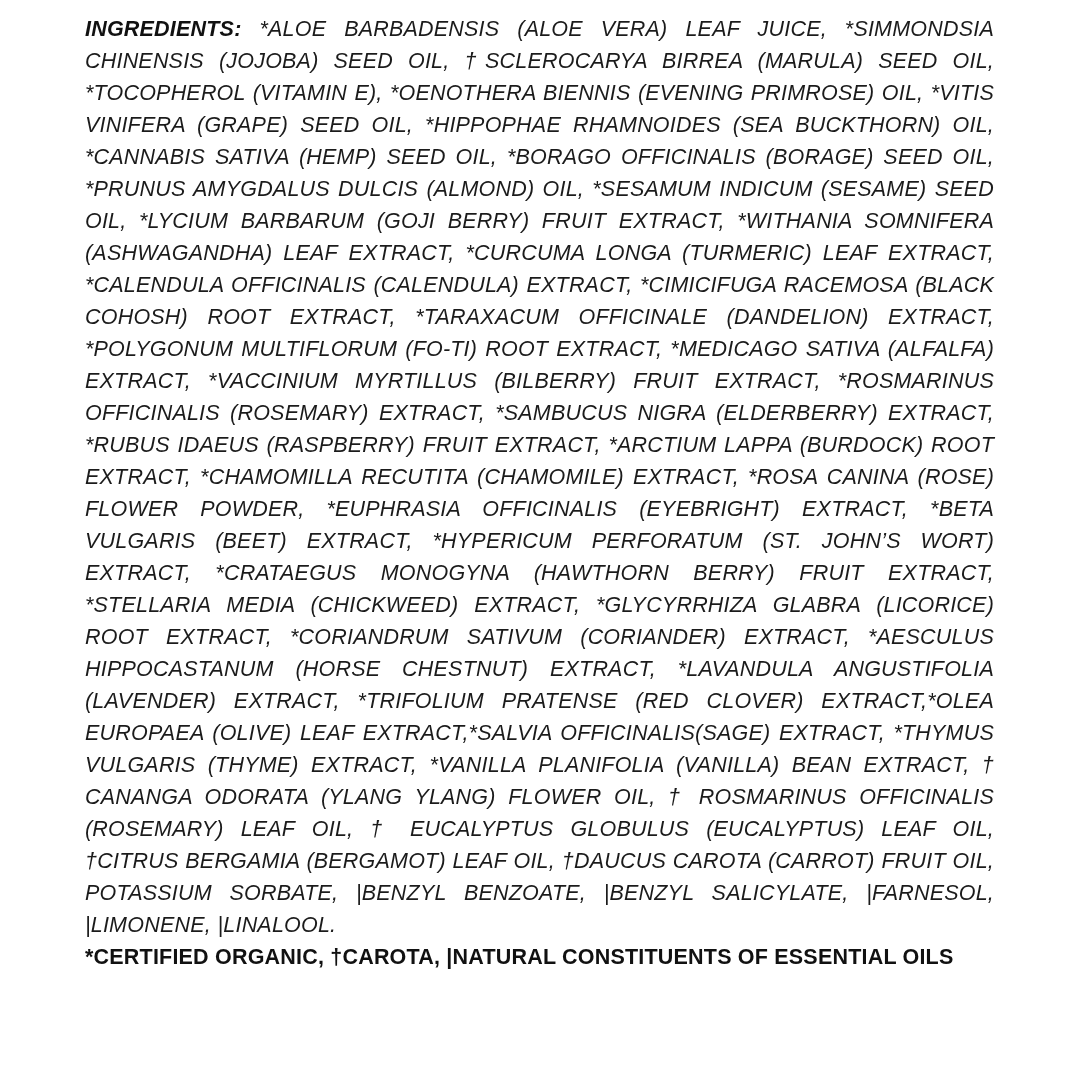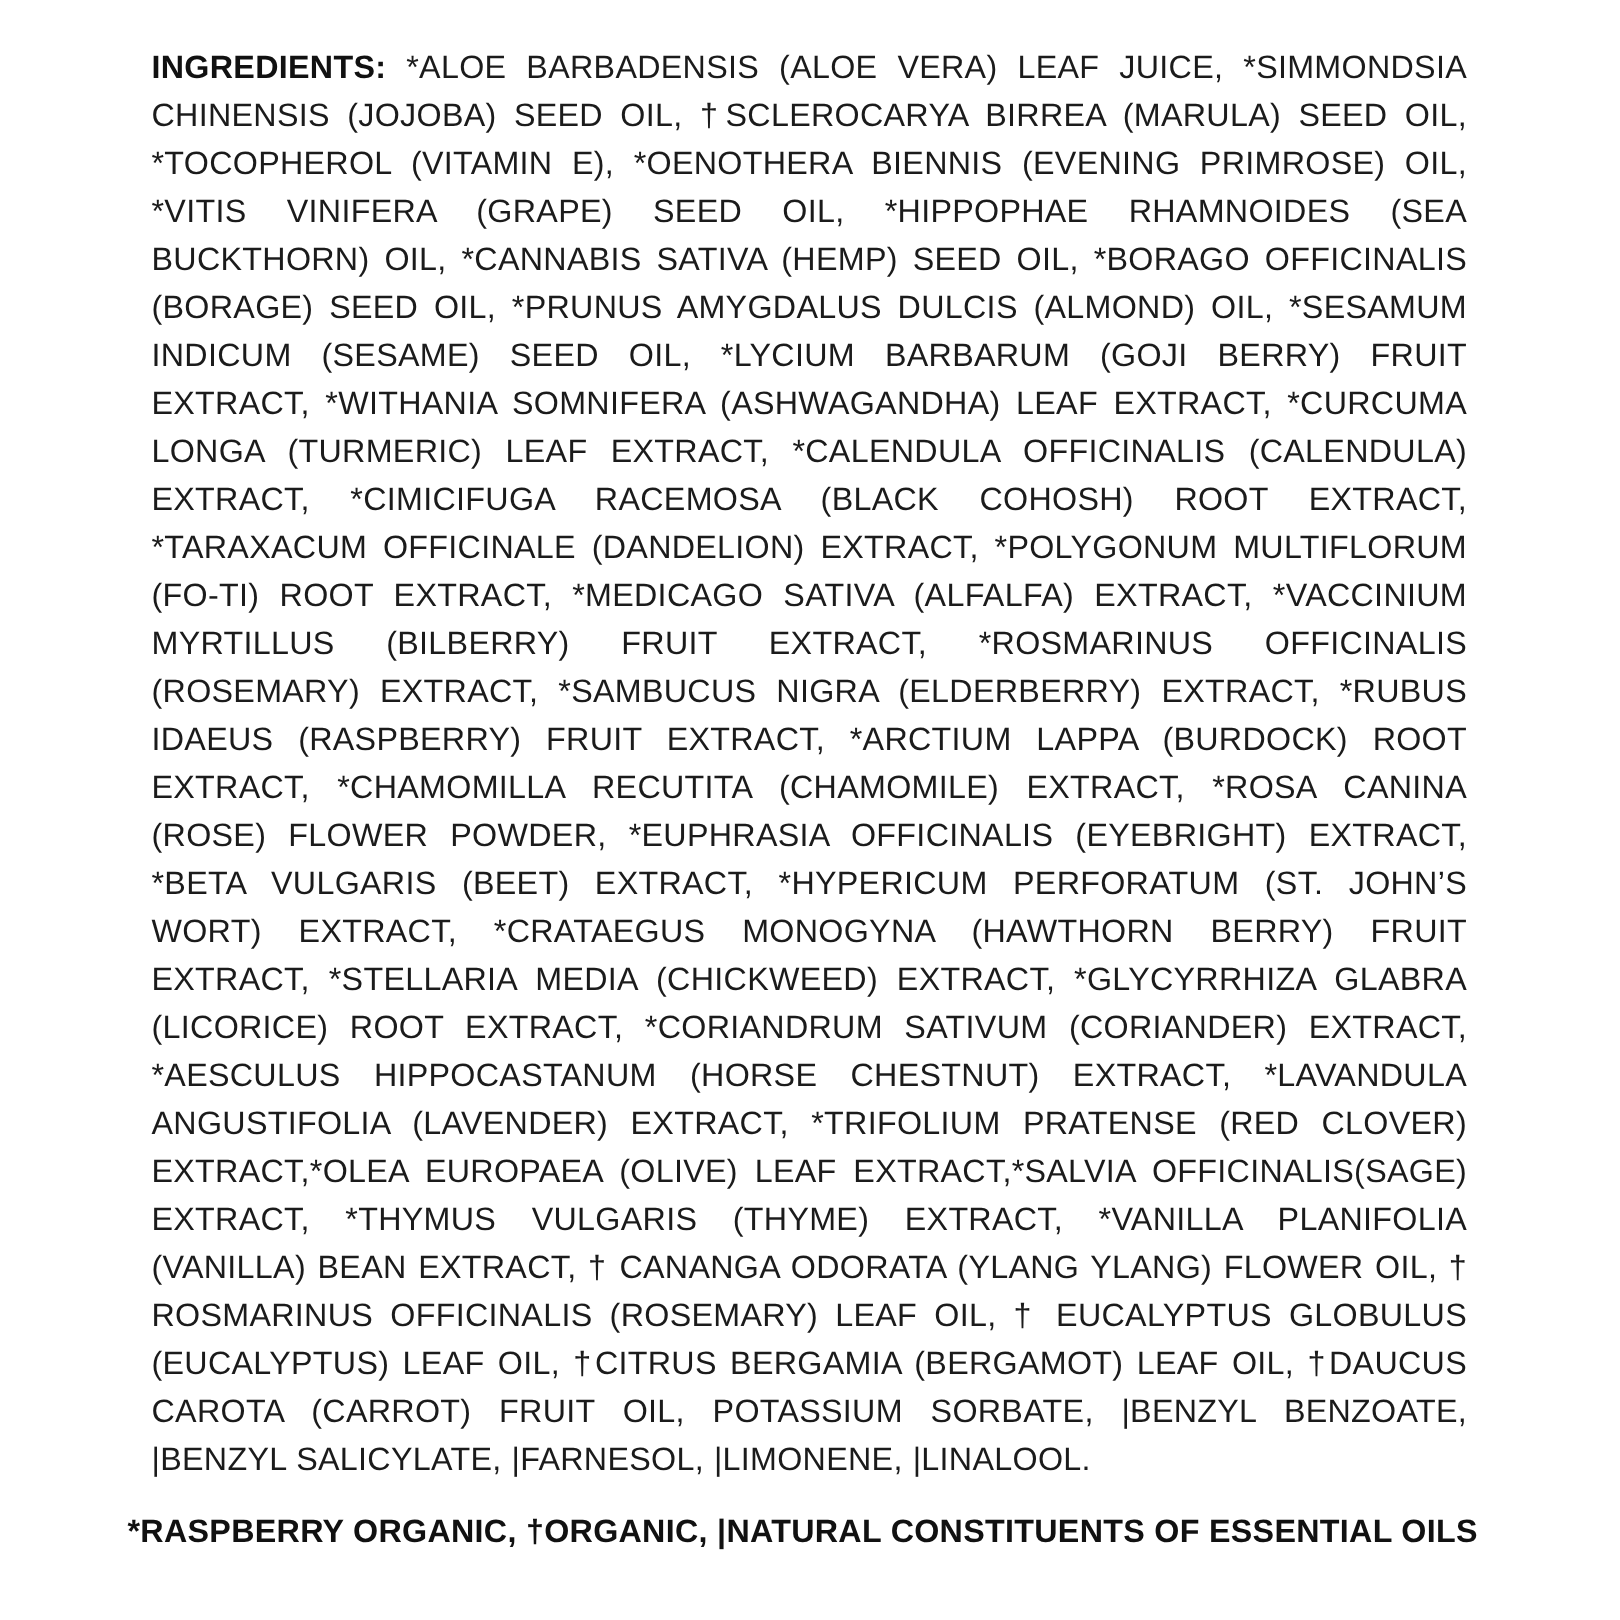--- a/index.html
+++ b/index.html
@@ -12,28 +12,29 @@
     width: 1080px;
     height: 1080px;
     background: #ffffff;
     box-sizing: border-box;
     padding: 13px 86px 0 85px;
     overflow: hidden;
     font-family: "Liberation Sans", "DejaVu Sans", sans-serif;
     color: #1b1b1b;
   }
   .ingredients {
-    margin: 16px;
+    margin: 0;
     font-size: 21.5px;
     line-height: 32px;
     letter-spacing: 0.2px;
     text-align: justify;
     text-justify: inter-word;
     word-spacing: 0.5px;
     color: #1b1b1b;
+    font-style: italic;
   }
   .ingredients .lead {
     font-weight: 700;
     color: #111111;
   }
   .footnote {
     margin: 0;
     font-size: 21.5px;
     line-height: 32px;
     letter-spacing: 0.2px;
@@ -41,14 +42,14 @@
     text-justify: inter-word;
     font-weight: 700;
     color: #111111;
   }
 </style>
 </head>
 <body>
 
 <div class="page">
   <p class="ingredients"><span class="lead">INGREDIENTS:</span> <span>*ALOE BARBADENSIS (ALOE VERA) LEAF JUICE, *SIMMONDSIA CHINENSIS (JOJOBA) SEED OIL, †SCLEROCARYA BIRREA (MARULA) SEED OIL, *TOCOPHEROL (VITAMIN E), *OENOTHERA BIENNIS (EVENING PRIMROSE) OIL, *VITIS VINIFERA (GRAPE) SEED OIL, *HIPPOPHAE RHAMNOIDES (SEA BUCKTHORN) OIL, *CANNABIS SATIVA (HEMP) SEED OIL, *BORAGO OFFICINALIS (BORAGE) SEED OIL, *PRUNUS AMYGDALUS DULCIS (ALMOND) OIL, *SESAMUM INDICUM (SESAME) SEED OIL, *LYCIUM BARBARUM (GOJI BERRY) FRUIT EXTRACT, *WITHANIA SOMNIFERA (ASHWAGANDHA) LEAF EXTRACT, *CURCUMA LONGA (TURMERIC) LEAF EXTRACT, *CALENDULA OFFICINALIS (CALENDULA) EXTRACT, *CIMICIFUGA RACEMOSA (BLACK COHOSH) ROOT EXTRACT, *TARAXACUM OFFICINALE (DANDELION) EXTRACT, *POLYGONUM MULTIFLORUM (FO-TI) ROOT EXTRACT, *MEDICAGO SATIVA (ALFALFA) EXTRACT, *VACCINIUM MYRTILLUS (BILBERRY) FRUIT EXTRACT, *ROSMARINUS OFFICINALIS (ROSEMARY) EXTRACT, *SAMBUCUS NIGRA (ELDERBERRY) EXTRACT, *RUBUS IDAEUS (RASPBERRY) FRUIT EXTRACT, *ARCTIUM LAPPA (BURDOCK) ROOT EXTRACT, *CHAMOMILLA RECUTITA (CHAMOMILE) EXTRACT, *ROSA CANINA (ROSE) FLOWER POWDER, *EUPHRASIA OFFICINALIS (EYEBRIGHT) EXTRACT, *BETA VULGARIS (BEET) EXTRACT, *HYPERICUM PERFORATUM (ST. JOHN’S WORT) EXTRACT, *CRATAEGUS MONOGYNA (HAWTHORN BERRY) FRUIT EXTRACT, *STELLARIA MEDIA (CHICKWEED) EXTRACT, *GLYCYRRHIZA GLABRA (LICORICE) ROOT EXTRACT, *CORIANDRUM SATIVUM (CORIANDER) EXTRACT, *AESCULUS HIPPOCASTANUM (HORSE CHESTNUT) EXTRACT, *LAVANDULA ANGUSTIFOLIA (LAVENDER) EXTRACT, *TRIFOLIUM PRATENSE (RED CLOVER) EXTRACT,*OLEA EUROPAEA (OLIVE) LEAF EXTRACT,*SALVIA OFFICINALIS(SAGE) EXTRACT, *THYMUS VULGARIS (THYME) EXTRACT, *VANILLA PLANIFOLIA (VANILLA) BEAN EXTRACT, † CANANGA ODORATA (YLANG YLANG) FLOWER OIL, † ROSMARINUS OFFICINALIS (ROSEMARY) LEAF OIL, † EUCALYPTUS GLOBULUS (EUCALYPTUS) LEAF OIL, †CITRUS BERGAMIA (BERGAMOT) LEAF OIL, †DAUCUS CAROTA (CARROT) FRUIT OIL, POTASSIUM SORBATE, |BENZYL BENZOATE, |BENZYL SALICYLATE, |FARNESOL, |LIMONENE, |LINALOOL.</span></p>
-  <p class="footnote">*RASPBERRY ORGANIC, †ORGANIC, |NATURAL CONSTITUENTS OF ESSENTIAL OILS</p>
+  <p class="footnote">*CERTIFIED ORGANIC, †CAROTA, |NATURAL CONSTITUENTS OF ESSENTIAL OILS</p>
 </div>
 
 </body></html>

